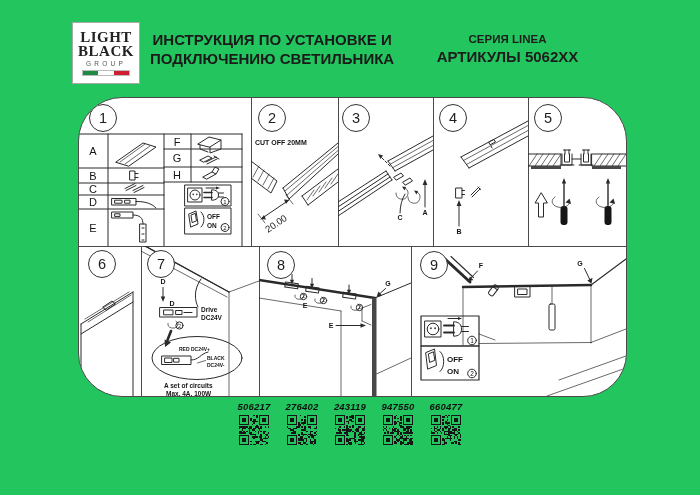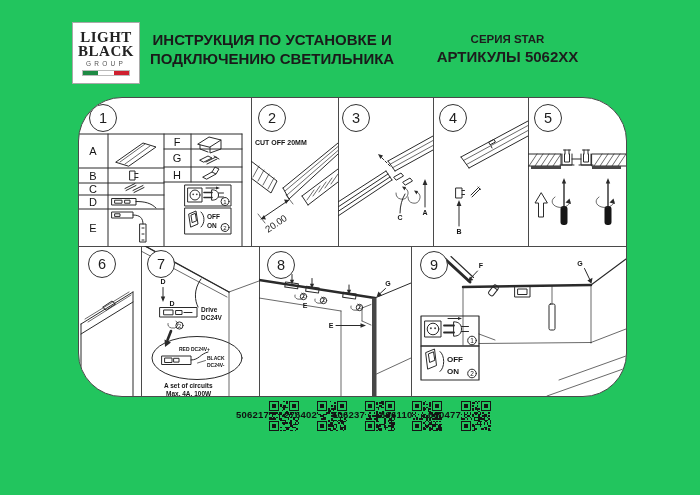--- a/index.html
+++ b/index.html
@@ -38,21 +38,21 @@
   .t55{font-size:5.5px;}
   .t6{font-size:6px;}
   .t65{font-size:6.5px;}
   .t65b{font-size:6.5px;font-weight:bold;}
   .t7b{font-size:7px;font-weight:bold;}
   .t8b{font-size:8px;font-weight:bold;}
   .t9{font-size:9.5px;}
   .t11{font-size:11px;}
   
   .qr-row{position:absolute;left:0;right:0;top:401px;display:flex;justify-content:center;gap:12px;}
-  .qr-item{width:36px;display:flex;flex-direction:row;align-items:center;}
+  .qr-item{width:36px;display:flex;flex-direction:column;align-items:center;font-style:italic;}
   .qr-num{font-size:9.5px;font-weight:bold;letter-spacing:.2px;margin-bottom:3px;color:#111;}
   .qr-box{width:30px;height:30px;}
 </style>
 </head>
 <body>
 
 <div class="page">
 
   <div class="logo">
     <div class="l1">LIGHT</div>
@@ -62,21 +62,21 @@
       <i style="background: rgb(30, 138, 68);"></i>
       <i style="background: rgb(255, 255, 255);"></i>
       <i style="background: rgb(207, 32, 48);"></i>
     </div>
   </div>
   <div class="title">
     <div>ИНСТРУКЦИЯ ПО УСТАНОВКЕ И</div>
     <div>ПОДКЛЮЧЕНИЮ СВЕТИЛЬНИКА</div>
   </div>
   <div class="hdr-right">
-    <div class="series">СЕРИЯ STAR</div>
+    <div class="series">СЕРИЯ LINEA</div>
     <div class="arts">АРТИКУЛЫ 5062XX</div>
   </div>
 
   <div class="figure">
     <div class="vd" style="left:172px;top:0;height:148px;"></div>
     <div class="vd" style="left:259px;top:0;height:148px;"></div>
     <div class="vd" style="left:354px;top:0;height:148px;"></div>
     <div class="vd" style="left:449px;top:0;height:148px;"></div>
     <div class="vd" style="left:62px;top:148px;height:150px;"></div>
     <div class="vd" style="left:180px;top:148px;height:150px;"></div>
@@ -439,27 +439,27 @@
             <path d="M10,0h1v1h-1zM12,0h1v1h-1zM12,1h1v1h-1zM8,2h1v1h-1zM8,3h1v1h-1zM10,3h1v1h-1zM11,3h1v1h-1zM9,4h1v1h-1zM10,4h1v1h-1zM11,4h1v1h-1zM12,4h1v1h-1zM10,5h1v1h-1zM9,6h1v1h-1zM12,7h1v1h-1zM0,8h1v1h-1zM1,8h1v1h-1zM2,8h1v1h-1zM3,8h1v1h-1zM4,8h1v1h-1zM5,8h1v1h-1zM7,8h1v1h-1zM8,8h1v1h-1zM11,8h1v1h-1zM12,8h1v1h-1zM13,8h1v1h-1zM15,8h1v1h-1zM18,8h1v1h-1zM20,8h1v1h-1zM0,9h1v1h-1zM2,9h1v1h-1zM3,9h1v1h-1zM4,9h1v1h-1zM6,9h1v1h-1zM7,9h1v1h-1zM8,9h1v1h-1zM10,9h1v1h-1zM11,9h1v1h-1zM13,9h1v1h-1zM14,9h1v1h-1zM15,9h1v1h-1zM2,10h1v1h-1zM7,10h1v1h-1zM9,10h1v1h-1zM10,10h1v1h-1zM14,10h1v1h-1zM0,11h1v1h-1zM1,11h1v1h-1zM3,11h1v1h-1zM5,11h1v1h-1zM7,11h1v1h-1zM11,11h1v1h-1zM13,11h1v1h-1zM15,11h1v1h-1zM17,11h1v1h-1zM18,11h1v1h-1zM0,12h1v1h-1zM1,12h1v1h-1zM2,12h1v1h-1zM3,12h1v1h-1zM4,12h1v1h-1zM7,12h1v1h-1zM8,12h1v1h-1zM13,12h1v1h-1zM17,12h1v1h-1zM20,12h1v1h-1zM8,13h1v1h-1zM9,13h1v1h-1zM10,13h1v1h-1zM11,13h1v1h-1zM15,13h1v1h-1zM18,13h1v1h-1zM19,13h1v1h-1zM11,14h1v1h-1zM15,14h1v1h-1zM19,14h1v1h-1zM9,15h1v1h-1zM10,15h1v1h-1zM11,15h1v1h-1zM12,15h1v1h-1zM14,15h1v1h-1zM15,15h1v1h-1zM18,15h1v1h-1zM20,15h1v1h-1zM10,16h1v1h-1zM15,16h1v1h-1zM17,16h1v1h-1zM18,16h1v1h-1zM19,16h1v1h-1zM15,17h1v1h-1zM16,17h1v1h-1zM8,18h1v1h-1zM11,18h1v1h-1zM12,18h1v1h-1zM13,18h1v1h-1zM14,18h1v1h-1zM16,18h1v1h-1zM17,18h1v1h-1zM18,18h1v1h-1zM12,19h1v1h-1zM13,19h1v1h-1zM19,19h1v1h-1zM8,20h1v1h-1zM10,20h1v1h-1zM11,20h1v1h-1zM15,20h1v1h-1zM16,20h1v1h-1zM18,20h1v1h-1zM0,0h7v7h-7z M1,1h5v5h-5z M2,2h3v3h-3zM14,0h7v7h-7z M15,1h5v5h-5z M16,2h3v3h-3zM0,14h7v7h-7z M1,15h5v5h-5z M2,16h3v3h-3z" fill="#151515" fill-rule="evenodd"></path>
           </svg></div>
     </div>
     <div class="qr-item">
       <div class="qr-num">276402</div>
       <div class="qr-box"><svg viewBox="0 0 21 21" width="30" height="30" shape-rendering="crispEdges">
             <path d="M9,0h1v1h-1zM12,1h1v1h-1zM10,3h1v1h-1zM12,3h1v1h-1zM12,4h1v1h-1zM8,5h1v1h-1zM10,5h1v1h-1zM11,5h1v1h-1zM12,5h1v1h-1zM8,6h1v1h-1zM9,6h1v1h-1zM11,6h1v1h-1zM8,7h1v1h-1zM9,7h1v1h-1zM0,8h1v1h-1zM6,8h1v1h-1zM7,8h1v1h-1zM8,8h1v1h-1zM10,8h1v1h-1zM12,8h1v1h-1zM15,8h1v1h-1zM16,8h1v1h-1zM20,8h1v1h-1zM1,9h1v1h-1zM2,9h1v1h-1zM4,9h1v1h-1zM5,9h1v1h-1zM6,9h1v1h-1zM12,9h1v1h-1zM16,9h1v1h-1zM19,9h1v1h-1zM20,9h1v1h-1zM2,10h1v1h-1zM3,10h1v1h-1zM4,10h1v1h-1zM10,10h1v1h-1zM11,10h1v1h-1zM12,10h1v1h-1zM4,11h1v1h-1zM5,11h1v1h-1zM13,11h1v1h-1zM14,11h1v1h-1zM16,11h1v1h-1zM17,11h1v1h-1zM20,11h1v1h-1zM3,12h1v1h-1zM4,12h1v1h-1zM5,12h1v1h-1zM10,12h1v1h-1zM16,12h1v1h-1zM19,12h1v1h-1zM8,13h1v1h-1zM10,13h1v1h-1zM11,13h1v1h-1zM12,13h1v1h-1zM13,13h1v1h-1zM15,13h1v1h-1zM16,13h1v1h-1zM17,13h1v1h-1zM20,13h1v1h-1zM8,14h1v1h-1zM11,14h1v1h-1zM14,14h1v1h-1zM16,14h1v1h-1zM17,14h1v1h-1zM18,14h1v1h-1zM19,14h1v1h-1zM9,15h1v1h-1zM10,15h1v1h-1zM15,15h1v1h-1zM17,15h1v1h-1zM18,15h1v1h-1zM8,16h1v1h-1zM9,16h1v1h-1zM10,16h1v1h-1zM12,16h1v1h-1zM13,16h1v1h-1zM18,16h1v1h-1zM8,17h1v1h-1zM9,17h1v1h-1zM10,17h1v1h-1zM11,17h1v1h-1zM13,17h1v1h-1zM16,17h1v1h-1zM19,17h1v1h-1zM11,18h1v1h-1zM13,18h1v1h-1zM16,18h1v1h-1zM17,18h1v1h-1zM18,18h1v1h-1zM19,18h1v1h-1zM8,19h1v1h-1zM9,19h1v1h-1zM11,19h1v1h-1zM12,19h1v1h-1zM16,19h1v1h-1zM17,19h1v1h-1zM19,19h1v1h-1zM9,20h1v1h-1zM10,20h1v1h-1zM13,20h1v1h-1zM14,20h1v1h-1zM18,20h1v1h-1zM0,0h7v7h-7z M1,1h5v5h-5z M2,2h3v3h-3zM14,0h7v7h-7z M15,1h5v5h-5z M16,2h3v3h-3zM0,14h7v7h-7z M1,15h5v5h-5z M2,16h3v3h-3z" fill="#151515" fill-rule="evenodd"></path>
           </svg></div>
     </div>
     <div class="qr-item">
-      <div class="qr-num">506237</div>
+      <div class="qr-num">243119</div>
       <div class="qr-box"><svg viewBox="0 0 21 21" width="30" height="30" shape-rendering="crispEdges">
             <path d="M11,0h1v1h-1zM12,0h1v1h-1zM8,1h1v1h-1zM10,1h1v1h-1zM11,1h1v1h-1zM12,1h1v1h-1zM8,2h1v1h-1zM12,2h1v1h-1zM10,3h1v1h-1zM11,3h1v1h-1zM8,4h1v1h-1zM9,4h1v1h-1zM11,4h1v1h-1zM12,4h1v1h-1zM9,5h1v1h-1zM8,7h1v1h-1zM12,7h1v1h-1zM3,8h1v1h-1zM6,8h1v1h-1zM8,8h1v1h-1zM10,8h1v1h-1zM12,8h1v1h-1zM16,8h1v1h-1zM17,8h1v1h-1zM20,8h1v1h-1zM0,9h1v1h-1zM2,9h1v1h-1zM8,9h1v1h-1zM9,9h1v1h-1zM15,9h1v1h-1zM16,9h1v1h-1zM19,9h1v1h-1zM20,9h1v1h-1zM2,10h1v1h-1zM3,10h1v1h-1zM5,10h1v1h-1zM6,10h1v1h-1zM7,10h1v1h-1zM8,10h1v1h-1zM9,10h1v1h-1zM10,10h1v1h-1zM11,10h1v1h-1zM14,10h1v1h-1zM15,10h1v1h-1zM16,10h1v1h-1zM19,10h1v1h-1zM20,10h1v1h-1zM3,11h1v1h-1zM8,11h1v1h-1zM9,11h1v1h-1zM10,11h1v1h-1zM12,11h1v1h-1zM15,11h1v1h-1zM16,11h1v1h-1zM18,11h1v1h-1zM1,12h1v1h-1zM2,12h1v1h-1zM3,12h1v1h-1zM4,12h1v1h-1zM6,12h1v1h-1zM7,12h1v1h-1zM8,12h1v1h-1zM13,12h1v1h-1zM14,12h1v1h-1zM17,12h1v1h-1zM18,12h1v1h-1zM20,12h1v1h-1zM8,13h1v1h-1zM13,13h1v1h-1zM14,13h1v1h-1zM16,13h1v1h-1zM17,13h1v1h-1zM18,13h1v1h-1zM19,13h1v1h-1zM8,14h1v1h-1zM9,14h1v1h-1zM13,14h1v1h-1zM14,14h1v1h-1zM16,14h1v1h-1zM18,14h1v1h-1zM13,15h1v1h-1zM14,15h1v1h-1zM17,15h1v1h-1zM18,15h1v1h-1zM19,15h1v1h-1zM20,15h1v1h-1zM8,16h1v1h-1zM10,16h1v1h-1zM11,16h1v1h-1zM12,16h1v1h-1zM13,16h1v1h-1zM18,16h1v1h-1zM19,16h1v1h-1zM20,16h1v1h-1zM8,17h1v1h-1zM9,17h1v1h-1zM10,17h1v1h-1zM13,17h1v1h-1zM14,17h1v1h-1zM16,17h1v1h-1zM17,17h1v1h-1zM18,17h1v1h-1zM19,17h1v1h-1zM8,18h1v1h-1zM9,18h1v1h-1zM13,18h1v1h-1zM14,18h1v1h-1zM15,18h1v1h-1zM18,18h1v1h-1zM19,18h1v1h-1zM9,19h1v1h-1zM10,19h1v1h-1zM11,19h1v1h-1zM14,19h1v1h-1zM18,19h1v1h-1zM20,19h1v1h-1zM8,20h1v1h-1zM10,20h1v1h-1zM11,20h1v1h-1zM16,20h1v1h-1zM17,20h1v1h-1zM18,20h1v1h-1zM19,20h1v1h-1zM0,0h7v7h-7z M1,1h5v5h-5z M2,2h3v3h-3zM14,0h7v7h-7z M15,1h5v5h-5z M16,2h3v3h-3zM0,14h7v7h-7z M1,15h5v5h-5z M2,16h3v3h-3z" fill="#151515" fill-rule="evenodd"></path>
           </svg></div>
     </div>
     <div class="qr-item">
-      <div class="qr-num">696110</div>
+      <div class="qr-num">947550</div>
       <div class="qr-box"><svg viewBox="0 0 21 21" width="30" height="30" shape-rendering="crispEdges">
             <path d="M9,0h1v1h-1zM8,1h1v1h-1zM12,1h1v1h-1zM8,2h1v1h-1zM10,2h1v1h-1zM12,2h1v1h-1zM12,3h1v1h-1zM8,4h1v1h-1zM10,4h1v1h-1zM8,5h1v1h-1zM9,5h1v1h-1zM11,5h1v1h-1zM12,5h1v1h-1zM8,6h1v1h-1zM11,6h1v1h-1zM11,7h1v1h-1zM12,7h1v1h-1zM0,8h1v1h-1zM2,8h1v1h-1zM7,8h1v1h-1zM12,8h1v1h-1zM13,8h1v1h-1zM14,8h1v1h-1zM16,8h1v1h-1zM17,8h1v1h-1zM18,8h1v1h-1zM19,8h1v1h-1zM1,9h1v1h-1zM4,9h1v1h-1zM6,9h1v1h-1zM8,9h1v1h-1zM9,9h1v1h-1zM14,9h1v1h-1zM15,9h1v1h-1zM16,9h1v1h-1zM17,9h1v1h-1zM18,9h1v1h-1zM0,10h1v1h-1zM2,10h1v1h-1zM6,10h1v1h-1zM7,10h1v1h-1zM8,10h1v1h-1zM10,10h1v1h-1zM14,10h1v1h-1zM15,10h1v1h-1zM17,10h1v1h-1zM19,10h1v1h-1zM3,11h1v1h-1zM6,11h1v1h-1zM8,11h1v1h-1zM9,11h1v1h-1zM10,11h1v1h-1zM11,11h1v1h-1zM16,11h1v1h-1zM17,11h1v1h-1zM19,11h1v1h-1zM1,12h1v1h-1zM3,12h1v1h-1zM5,12h1v1h-1zM6,12h1v1h-1zM7,12h1v1h-1zM10,12h1v1h-1zM12,12h1v1h-1zM14,12h1v1h-1zM15,12h1v1h-1zM16,12h1v1h-1zM17,12h1v1h-1zM18,12h1v1h-1zM19,12h1v1h-1zM20,12h1v1h-1zM10,13h1v1h-1zM12,13h1v1h-1zM9,14h1v1h-1zM11,14h1v1h-1zM13,14h1v1h-1zM15,14h1v1h-1zM17,14h1v1h-1zM19,14h1v1h-1zM8,15h1v1h-1zM12,15h1v1h-1zM13,15h1v1h-1zM16,15h1v1h-1zM9,16h1v1h-1zM11,16h1v1h-1zM12,16h1v1h-1zM13,16h1v1h-1zM14,16h1v1h-1zM15,16h1v1h-1zM16,16h1v1h-1zM17,16h1v1h-1zM19,16h1v1h-1zM20,16h1v1h-1zM9,17h1v1h-1zM10,17h1v1h-1zM11,17h1v1h-1zM14,17h1v1h-1zM15,17h1v1h-1zM16,17h1v1h-1zM18,17h1v1h-1zM19,17h1v1h-1zM8,18h1v1h-1zM10,18h1v1h-1zM12,18h1v1h-1zM14,18h1v1h-1zM18,18h1v1h-1zM19,18h1v1h-1zM20,18h1v1h-1zM8,19h1v1h-1zM9,19h1v1h-1zM12,19h1v1h-1zM13,19h1v1h-1zM14,19h1v1h-1zM17,19h1v1h-1zM18,19h1v1h-1zM19,19h1v1h-1zM20,19h1v1h-1zM12,20h1v1h-1zM15,20h1v1h-1zM16,20h1v1h-1zM17,20h1v1h-1zM19,20h1v1h-1zM20,20h1v1h-1zM0,0h7v7h-7z M1,1h5v5h-5z M2,2h3v3h-3zM14,0h7v7h-7z M15,1h5v5h-5z M16,2h3v3h-3zM0,14h7v7h-7z M1,15h5v5h-5z M2,16h3v3h-3z" fill="#151515" fill-rule="evenodd"></path>
           </svg></div>
     </div>
     <div class="qr-item">
       <div class="qr-num">660477</div>
       <div class="qr-box"><svg viewBox="0 0 21 21" width="30" height="30" shape-rendering="crispEdges">
             <path d="M10,0h1v1h-1zM12,0h1v1h-1zM8,1h1v1h-1zM9,1h1v1h-1zM11,1h1v1h-1zM8,3h1v1h-1zM11,3h1v1h-1zM10,4h1v1h-1zM8,5h1v1h-1zM10,5h1v1h-1zM11,5h1v1h-1zM12,5h1v1h-1zM8,6h1v1h-1zM11,6h1v1h-1zM12,7h1v1h-1zM2,8h1v1h-1zM4,8h1v1h-1zM6,8h1v1h-1zM9,8h1v1h-1zM10,8h1v1h-1zM11,8h1v1h-1zM13,8h1v1h-1zM15,8h1v1h-1zM19,8h1v1h-1zM0,9h1v1h-1zM2,9h1v1h-1zM3,9h1v1h-1zM6,9h1v1h-1zM8,9h1v1h-1zM10,9h1v1h-1zM12,9h1v1h-1zM13,9h1v1h-1zM16,9h1v1h-1zM17,9h1v1h-1zM2,10h1v1h-1zM4,10h1v1h-1zM5,10h1v1h-1zM8,10h1v1h-1zM12,10h1v1h-1zM15,10h1v1h-1zM16,10h1v1h-1zM17,10h1v1h-1zM19,10h1v1h-1zM0,11h1v1h-1zM3,11h1v1h-1zM6,11h1v1h-1zM9,11h1v1h-1zM10,11h1v1h-1zM11,11h1v1h-1zM12,11h1v1h-1zM13,11h1v1h-1zM14,11h1v1h-1zM16,11h1v1h-1zM18,11h1v1h-1zM0,12h1v1h-1zM1,12h1v1h-1zM2,12h1v1h-1zM4,12h1v1h-1zM7,12h1v1h-1zM9,12h1v1h-1zM12,12h1v1h-1zM13,12h1v1h-1zM14,12h1v1h-1zM15,12h1v1h-1zM16,12h1v1h-1zM19,12h1v1h-1zM9,13h1v1h-1zM10,13h1v1h-1zM11,13h1v1h-1zM12,13h1v1h-1zM16,13h1v1h-1zM17,13h1v1h-1zM18,13h1v1h-1zM20,13h1v1h-1zM12,14h1v1h-1zM13,14h1v1h-1zM14,14h1v1h-1zM17,14h1v1h-1zM20,14h1v1h-1zM11,15h1v1h-1zM13,15h1v1h-1zM16,15h1v1h-1zM18,15h1v1h-1zM20,15h1v1h-1zM8,16h1v1h-1zM10,16h1v1h-1zM11,16h1v1h-1zM12,16h1v1h-1zM13,16h1v1h-1zM14,16h1v1h-1zM16,16h1v1h-1zM18,16h1v1h-1zM8,17h1v1h-1zM9,17h1v1h-1zM13,17h1v1h-1zM19,17h1v1h-1zM20,17h1v1h-1zM9,18h1v1h-1zM16,18h1v1h-1zM17,18h1v1h-1zM9,19h1v1h-1zM10,19h1v1h-1zM14,19h1v1h-1zM15,19h1v1h-1zM17,19h1v1h-1zM19,19h1v1h-1zM8,20h1v1h-1zM9,20h1v1h-1zM19,20h1v1h-1zM20,20h1v1h-1zM0,0h7v7h-7z M1,1h5v5h-5z M2,2h3v3h-3zM14,0h7v7h-7z M15,1h5v5h-5z M16,2h3v3h-3zM0,14h7v7h-7z M1,15h5v5h-5z M2,16h3v3h-3z" fill="#151515" fill-rule="evenodd"></path>
           </svg></div>
     </div>

